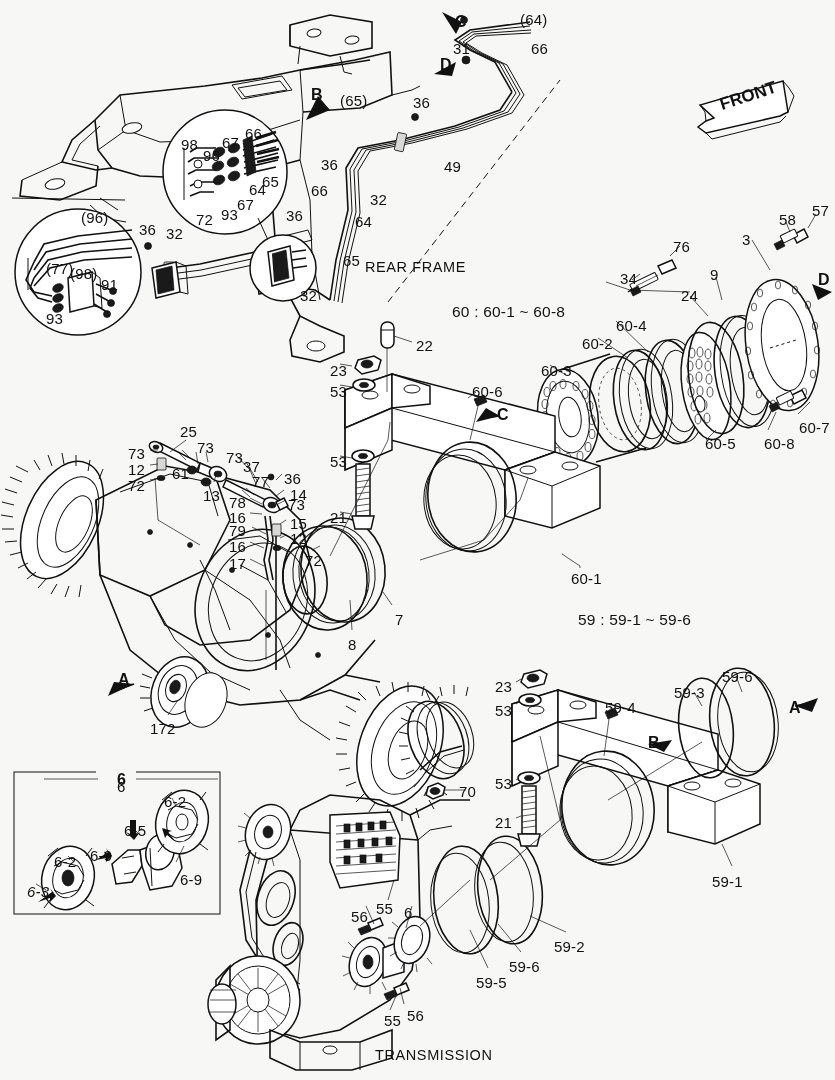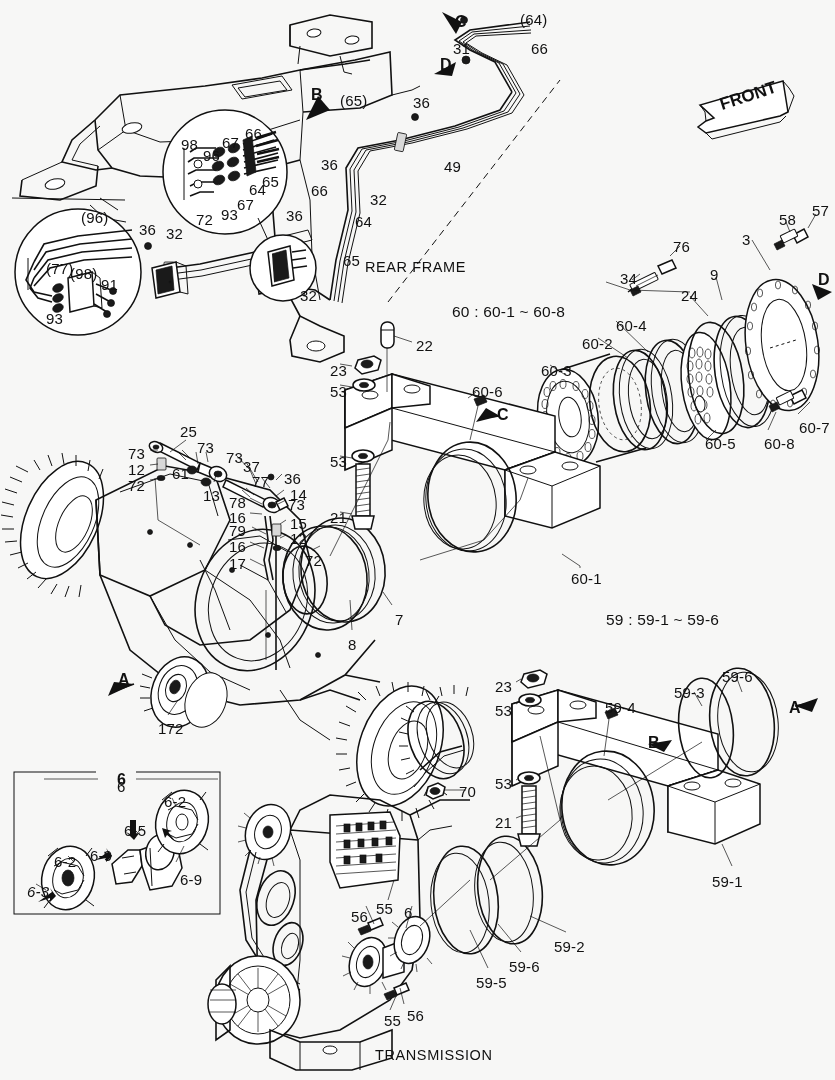--- a/index.html
+++ b/index.html
@@ -871,21 +871,21 @@
 
       <path d="M456 62 L434 74 L452 76 Z"></path>
 
       <path d="M812 284 L832 292 L818 300 Z"></path>
     </g>
   </svg>
 
   <div class="lbl sec" style="left:365px;top:260px;">REAR FRAME</div>
   <div class="lbl sec" style="left:375px;top:1048px;">TRANSMISSION</div>
   <div class="lbl big" style="left:452px;top:304px;">60 : 60-1 ~ 60-8</div>
-  <div class="lbl big" style="left:606px;top:612px;">59 : 59-1 ~ 59-6</div>
+  <div class="lbl big" style="left:578px;top:612px;">59 : 59-1 ~ 59-6</div>
 
   <div id="markers">
       <div class="lbl b" style="left: 118px; top: 672px;">A</div>
       <div class="lbl b" style="left: 789px; top: 700px;">A</div>
       <div class="lbl b" style="left: 311px; top: 87px;">B</div>
       <div class="lbl b" style="left: 648px; top: 735px;">B</div>
       <div class="lbl b" style="left: 455px; top: 14px;">C</div>
       <div class="lbl b" style="left: 497px; top: 407px;">C</div>
       <div class="lbl b" style="left: 440px; top: 57px;">D</div>
       <div class="lbl b" style="left: 818px; top: 272px;">D</div>
@@ -956,21 +956,21 @@
       <div class="lbl" style="left: 284px; top: 471px;">36</div>
       <div class="lbl" style="left: 290px; top: 487px;">14</div>
       <div class="lbl" style="left: 288px; top: 497px;">73</div>
       <div class="lbl" style="left: 229px; top: 495px;">78</div>
       <div class="lbl" style="left: 229px; top: 510px;">16</div>
       <div class="lbl" style="left: 229px; top: 523px;">79</div>
       <div class="lbl" style="left: 290px; top: 516px;">15</div>
       <div class="lbl" style="left: 290px; top: 531px;">12</div>
       <div class="lbl" style="left: 229px; top: 539px;">16</div>
       <div class="lbl" style="left: 229px; top: 556px;">17</div>
-      <div class="lbl" style="left: 150px; top: 721px; margin-left: 8px;">172</div>
+      <div class="lbl" style="left: 150px; top: 721px;">172</div>
       <div class="lbl" style="left: 459px; top: 784px;">70</div>
       <div class="lbl" style="left: 495px; top: 679px;">23</div>
       <div class="lbl" style="left: 495px; top: 703px;">53</div>
       <div class="lbl" style="left: 495px; top: 776px;">53</div>
       <div class="lbl" style="left: 495px; top: 815px;">21</div>
       <div class="lbl" style="left: 605px; top: 700px;">59-4</div>
       <div class="lbl" style="left: 674px; top: 685px;">59-3</div>
       <div class="lbl" style="left: 722px; top: 669px;">59-6</div>
       <div class="lbl" style="left: 712px; top: 874px;">59-1</div>
       <div class="lbl" style="left: 554px; top: 939px;">59-2</div>

